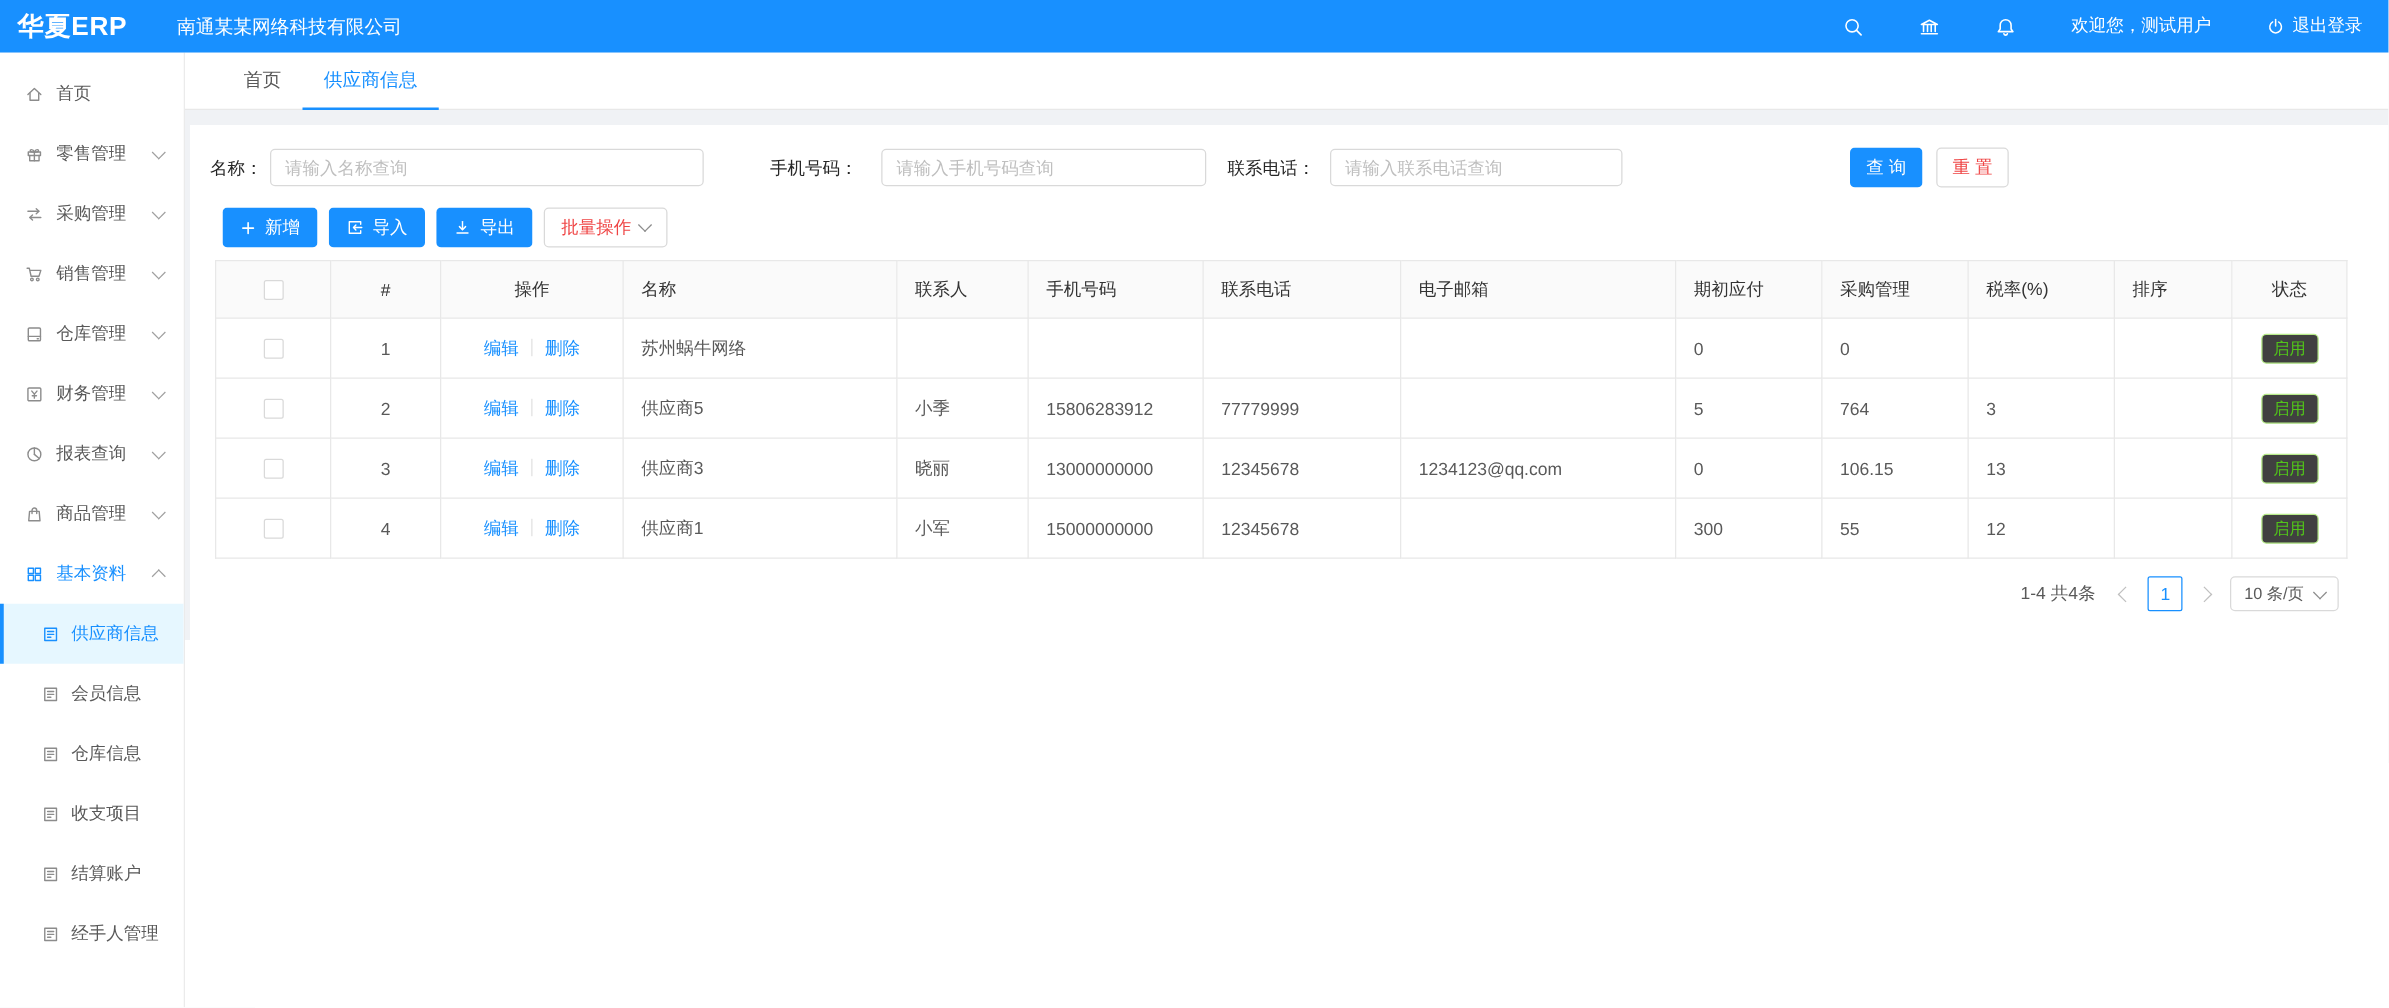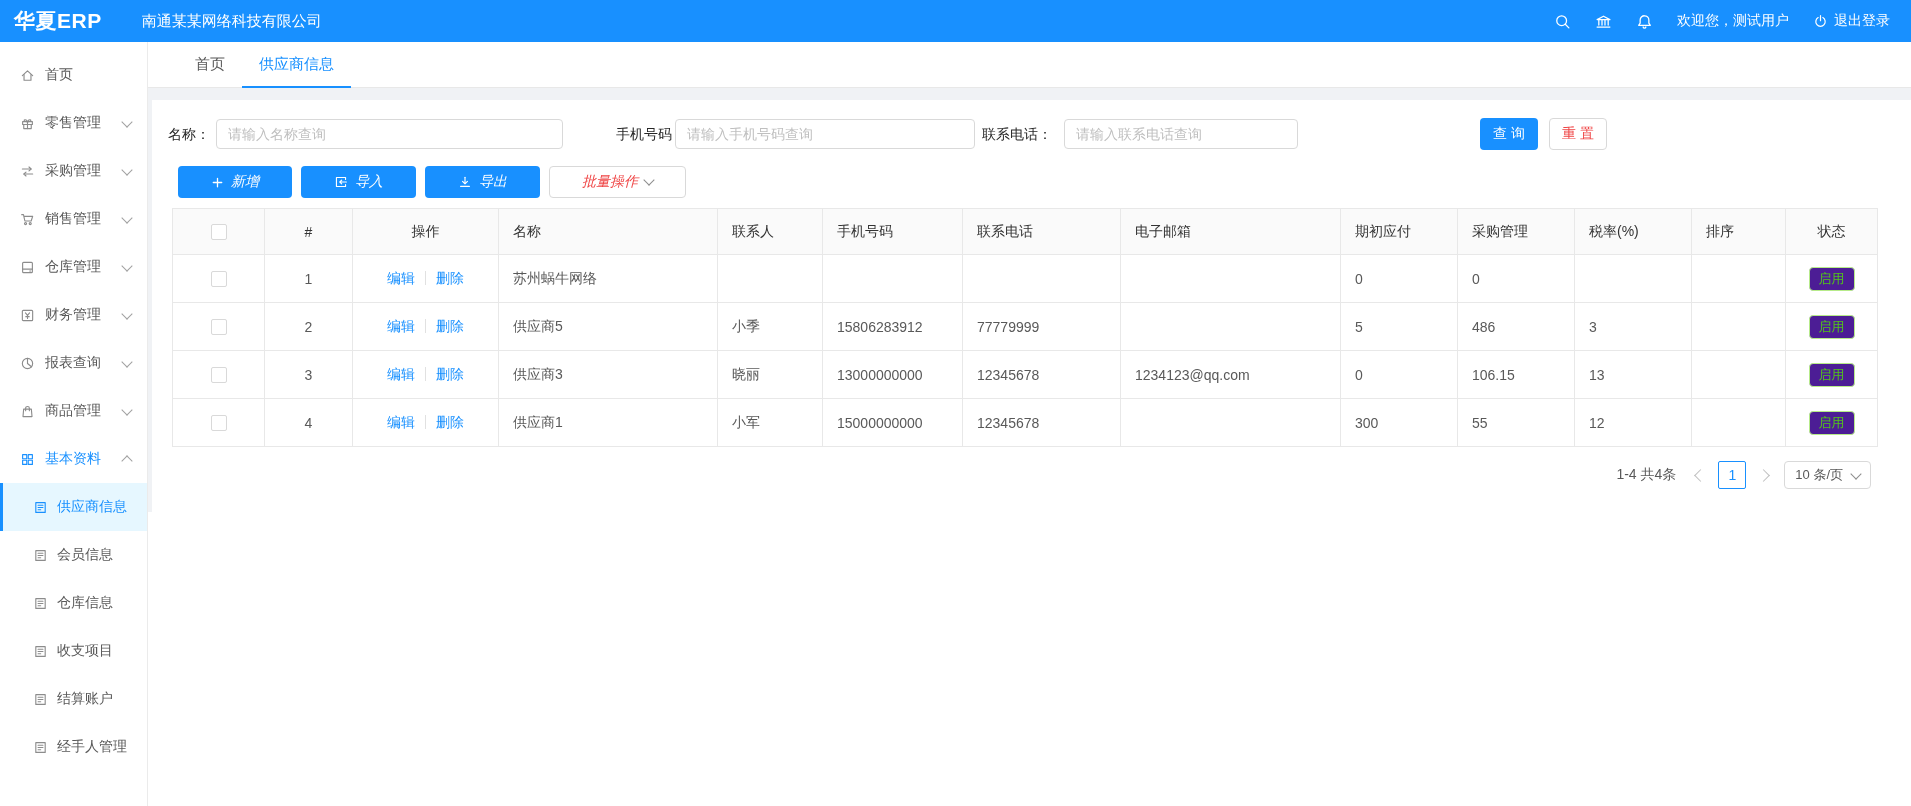--- a/index.html
+++ b/index.html
@@ -2,21 +2,21 @@
 <html><head>
 <meta charset="utf-8">
 <style>
   html,body{margin:0;padding:0;}
   .stage{position:relative;width:1911px;height:806px;overflow:hidden;background:#f0f2f5;
          font-family:"Liberation Sans","DejaVu Sans",sans-serif;-webkit-font-smoothing:antialiased;}
   
   .top{position:absolute;left:0;top:0;right:0;height:42px;background:#1890ff;display:flex;align-items:center;color:#fff;z-index:9;}
   .logo{font-size:21px;font-weight:700;padding-left:14px;letter-spacing:.5px;white-space:nowrap;}
   .company{font-size:15px;margin-left:40px;font-weight:500;white-space:nowrap;}
-  .top-right{margin-left:auto;display:flex;align-items:center;padding-right:21px;gap:24px;}
+  .top-right{margin-left:auto;display:flex;align-items:center;padding-right:21px;gap:44px;}
   .hicon{display:flex;align-items:center;cursor:pointer;}
   .welcome{font-size:14px;cursor:pointer;white-space:nowrap;}
   .logout{display:flex;align-items:center;gap:6px;font-size:14px;cursor:pointer;white-space:nowrap;text-align:center;}
   
   .sidebar{position:absolute;left:0;top:42px;bottom:0;width:148px;background:#fff;border-right:1px solid #ebebeb;
            box-sizing:border-box;padding-top:9px;overflow:hidden;z-index:8;}
   .side-item,.sub-item{height:48px;display:flex;align-items:center;padding:0 16px 0 20px;font-size:14px;color:#595959;cursor:pointer;box-sizing:border-box;white-space:nowrap;}
   .sicon{color:#8c8c8c;margin-right:10px;flex:none;display:flex;}
   .side-item.active{color:#1890ff;}
   .side-item.active .sicon{color:#1890ff;}
@@ -35,40 +35,40 @@
   .tab.active::after{content:"";position:absolute;left:0;right:0;bottom:-1px;height:2px;background:#1890ff;}
   .strip{position:absolute;left:0;top:46px;right:0;height:12px;background:#f0f2f5;}
   .gutter{position:absolute;left:0;top:58px;width:4px;height:412px;background:#f0f2f5;}
   .card{position:absolute;left:4px;top:58px;width:1735px;height:412px;background:#fff;}
   
   .filter-row{position:absolute;left:0;top:18px;width:100%;height:32px;}
   .flabel{position:absolute;top:0;line-height:32px;font-size:14px;color:#262626;white-space:nowrap;}
   .fin{position:absolute;top:1px;height:30px;box-sizing:border-box;border:1px solid #d9d9d9;border-radius:4px;padding:0 11px;font-size:14px;color:#333;outline:none;font-family:inherit;background:#fff;}
   .fin::placeholder{color:#bfbfbf;}
   .l1{left:16px}.i1{left:64px;width:347px}
-  .l2{left:464px}.i2{left:523px;width:300px}
+  .l2{left:464px}.i2{left:553px;width:260px}
   .l3{left:830px}.i3{left:912px;width:234px}
   .bsearch{position:absolute;left:1328px;top:0;width:58px;}
   .breset{position:absolute;left:1397px;top:0;width:58px;}
   .btn{height:32px;border-radius:4px;font-size:14px;display:inline-flex;align-items:center;justify-content:center;border:1px solid transparent;cursor:pointer;font-family:inherit;white-space:nowrap;box-sizing:border-box;}
   .btn.primary{background:#1890ff;color:#fff;}
   .btn.plain{background:#fff;border-color:#d9d9d9;color:#ef4444;}
   
   .toolbar{position:absolute;top:66px;left:26px;display:flex;gap:9px;}
-  .toolbar .btn{padding:0 32px;gap:7px;font-style:italic;}
+  .toolbar .btn{padding:0 13px;gap:7px;}
   .caret{display:inline-block;width:7px;height:7px;border-right:1.2px solid #8c8c8c;border-bottom:1.2px solid #8c8c8c;transform:rotate(45deg);margin-top:-4px;}
   
   .tbl{position:absolute;top:108px;left:20px;width:1705px;border-collapse:collapse;table-layout:fixed;font-size:14px;color:#595959;background:#fff;}
   .tbl th{background:#fafafa;height:46px;font-weight:400;color:#333;text-align:left;padding:0 0 0 14px;border:1px solid #e8e8e8;box-sizing:border-box;overflow:hidden;}
   .tbl td{height:48px;border:1px solid #e8e8e8;padding:0 0 0 14px;box-sizing:border-box;overflow:hidden;white-space:nowrap;}
   .tbl .c{text-align:center;padding:0;}
   .tbl a{color:#1890ff;text-decoration:none;cursor:pointer;}
   .vdiv{display:inline-block;width:1px;height:14px;background:#e1e1e1;margin:0 10px;vertical-align:-2px;}
   .cb{appearance:none;-webkit-appearance:none;width:16px;height:16px;border:1px solid #d9d9d9;border-radius:2px;background:#fff;margin:0;vertical-align:middle;cursor:pointer;}
-  .badge{display:inline-block;padding:2px 9px;font-size:13px;line-height:18px;color:#52c41a;background:#4c1d95;border:1px solid #b7eb8a;border-radius:4px;}
+  .badge{display:inline-block;padding:2px 9px;font-size:13px;line-height:18px;color:#52c41a;background:#404040;border:1px solid #b7eb8a;border-radius:4px;}
   
   .pager{position:absolute;top:360px;right:16px;height:30px;display:flex;align-items:center;gap:8px;color:#595959;font-size:14px;margin-left:20px;}
   .ptotal{margin-right:4px;white-space:nowrap;}
   .pbtn{width:22px;height:28px;display:flex;align-items:center;justify-content:center;cursor:pointer;}
   .pchev{width:8px;height:8px;border-right:1.5px solid #bfbfbf;border-bottom:1.5px solid #bfbfbf;}
   .pchev.left{transform:rotate(135deg);margin-left:3px;}
   .pchev.right{transform:rotate(-45deg);margin-right:3px;}
   .pcur{width:28px;height:28px;line-height:26px;text-align:center;border:1px solid #1890ff;color:#1890ff;border-radius:2px;background:#fff;box-sizing:border-box;cursor:pointer;}
   .psize{height:28px;display:inline-flex;align-items:center;border:1px solid #d9d9d9;border-radius:4px;background:#fff;padding:0 10px;font-size:13px;color:#595959;gap:9px;cursor:pointer;box-sizing:border-box;white-space:nowrap;}
   .psize .caret{margin-top:-3px;}
@@ -378,21 +378,21 @@
             <tr>
               <td class="c"><input type="checkbox" class="cb" style=""></td>
               <td class="c">2</td>
               <td class="c"><a>编辑</a><span class="vdiv"></span><a>删除</a></td>
               <td>供应商5</td>
               <td>小季</td>
               <td>15806283912</td>
               <td>77779999</td>
               <td></td>
               <td>5</td>
-              <td>486</td>
+              <td>764</td>
               <td>3</td>
               <td></td>
               <td class="c"><span class="badge">启用</span></td>
             </tr>
             <tr>
               <td class="c"><input type="checkbox" class="cb" style=""></td>
               <td class="c">3</td>
               <td class="c"><a>编辑</a><span class="vdiv"></span><a>删除</a></td>
               <td>供应商3</td>
               <td>晓丽</td>

